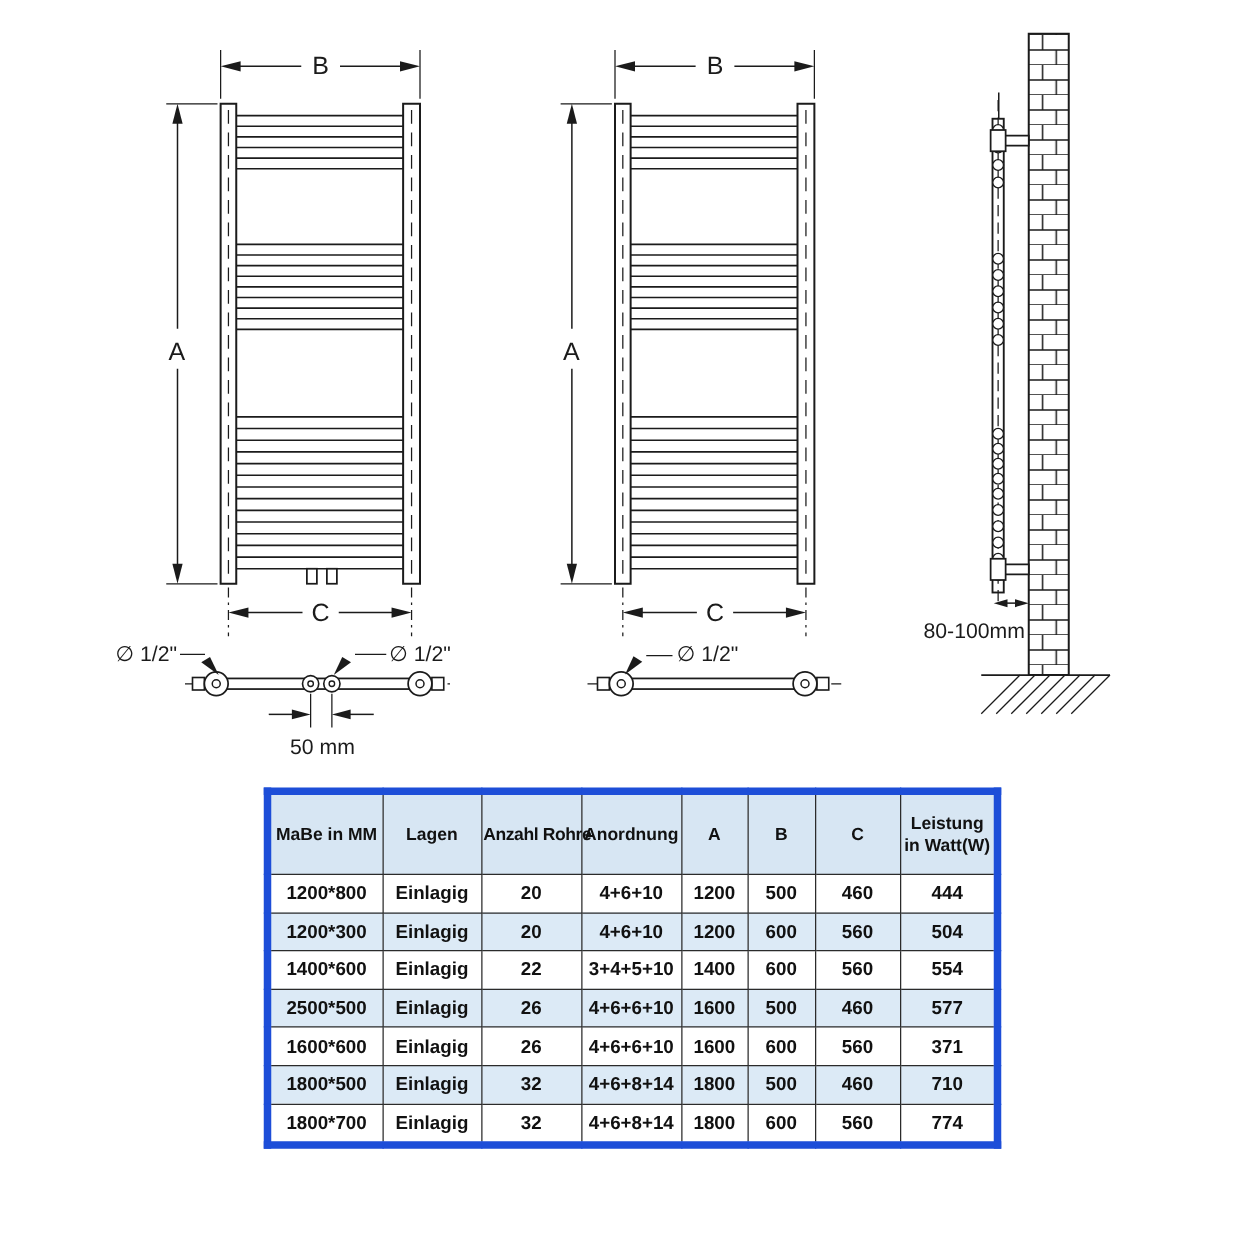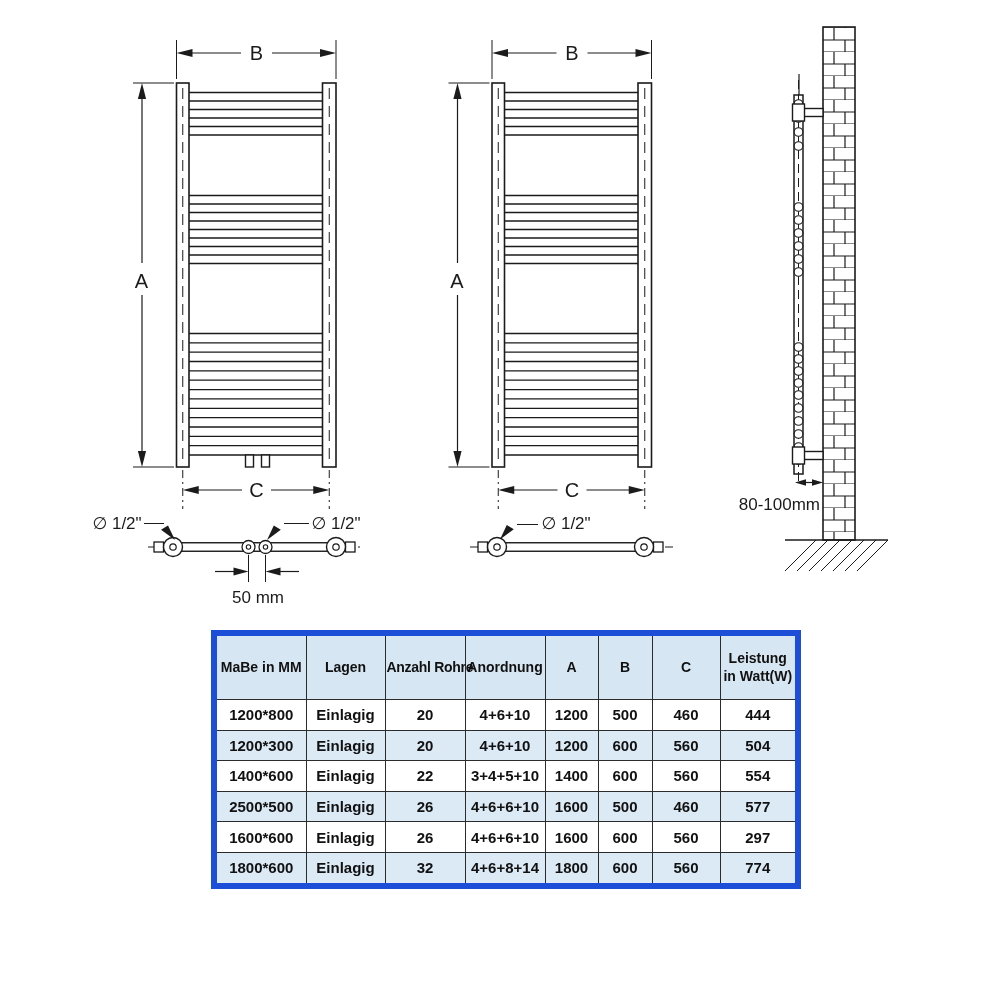--- a/index.html
+++ b/index.html
@@ -258,27 +258,37 @@
         <td>577</td>
       </tr>
       <tr>
         <td>1600*600</td>
         <td>Einlagig</td>
         <td>26</td>
         <td>4+6+6+10</td>
         <td>1600</td>
         <td>600</td>
         <td>560</td>
-        <td>297</td>
-      </tr>
-      <tr>
-        <td>1800*600</td>
+        <td>371</td>
+      </tr>
+      <tr>
+        <td>1800*500</td>
         <td>Einlagig</td>
         <td>32</td>
         <td>4+6+8+14</td>
         <td>1800</td>
+        <td>500</td>
+        <td>460</td>
+        <td>710</td>
+      </tr>
+      <tr>
+        <td>1800*700</td>
+        <td>Einlagig</td>
+        <td>32</td>
+        <td>4+6+8+14</td>
+        <td>1800</td>
         <td>600</td>
         <td>560</td>
         <td>774</td>
       </tr>
     </tbody>
   </table>
 </div>
 
 </body></html>

